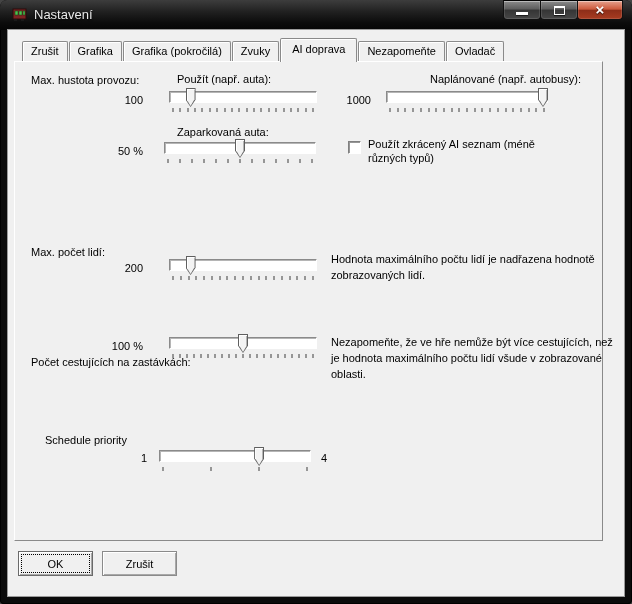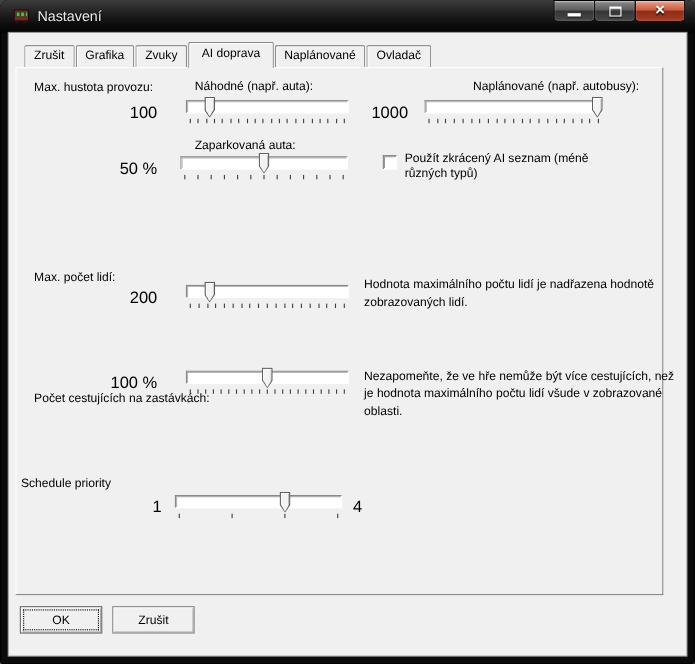--- a/index.html
+++ b/index.html
@@ -31,21 +31,21 @@
   .tab{height:20px;line-height:18px;padding:0 8px;background:#f0f0f0;color:#000;font-size:11px;
     border:1px solid #8a8a8a;border-bottom:none;border-radius:2px 2px 0 0;
     box-shadow:inset 1px 1px 0 #fff;margin-right:1px;white-space:nowrap;cursor:default;}
   .tab.selected{height:24px;line-height:21px;padding:0 11px;position:relative;z-index:4;margin-bottom:-1px;}
 
   .tabpanel{position:absolute;left:6px;top:31px;width:589px;height:480px;background:#f0f0f0;z-index:2;
     border:1px solid;border-color:#fff #8a8a8a #8a8a8a #fff;}
 
   .lbl{position:absolute;font-size:11px;color:#000;white-space:nowrap;}
   .wrap{white-space:normal;}
-  .val{position:absolute;font-size:15px;color:#000;text-align:right;}
+  .val{position:absolute;font-size:11px;color:#000;text-align:right;}
 
   
   .slider{position:absolute;height:26px;}
   .channel{position:absolute;left:0;right:0;top:3px;height:12px;background:#fff;
     border:1px solid;border-color:#8a8a8a #fff #fff #8a8a8a;
     box-shadow:inset 1px 1px 0 rgba(90,90,90,.45);}
   .thumb{position:absolute;top:0;width:10px;height:19px;z-index:2;}
   .thumb .t-outer{position:absolute;inset:0;background:#5f5f5f;
     clip-path:polygon(0 0,100% 0,100% 62%,50% 100%,0 62%);}
   .thumb .t-inner{position:absolute;inset:1px;background:#f3f3f3;
@@ -75,21 +75,21 @@
   .cb-label{left:353px;top:75px;width:200px;line-height:14px;}
 
   .h-people{left:16px;top:184px;}
   .v-people{left:76px;top:200px;width:52px;}
   .note-people{left:316px;top:189px;width:292px;line-height:16px;}
 
   .h-pass{left:16px;top:250px;margin-top:44px;}
   .v-pass{left:70px;top:278px;width:58px;}
   .note-pass{left:316px;top:272px;width:288px;line-height:16px;}
 
-  .h-sched{left:4px;top:372px;}
+  .h-sched{left:30px;top:372px;}
   .v-schedmin{left:116px;top:390px;width:16px;}
   .v-schedmax{left:306px;top:390px;width:16px;text-align:left;}
 
   .btn{position:absolute;width:75px;height:25px;background:#f0f0f0;color:#000;
     border:1px solid #8a8a8a;font-size:11px;text-align:center;line-height:22px;
     box-shadow:inset 1px 1px 0 #fff, inset -1px -1px 0 #a8a8a8;cursor:default;}
   .btn-ok{left:10px;top:521px;outline:1px dotted #000;outline-offset:-4px;border-color:#6a6a6a;}
   .btn-cancel{left:94px;top:521px;}
 </style>
 </head>
@@ -122,31 +122,32 @@
         <span class="glyph-close">×</span>
       </div>
     </div>
   </div>
 
   <div class="client">
 
     <div class="tabs">
       <div class="tab">Zrušit</div>
       <div class="tab">Grafika</div>
+      <div class="tab">Grafika (pokročilá)</div>
       <div class="tab">Zvuky</div>
       <div class="tab selected">AI doprava</div>
-      <div class="tab">Naplánované</div>
+      <div class="tab">Nezapomeňte</div>
       <div class="tab">Ovladač</div>
     </div>
 
     <div class="tabpanel">
 
       <div class="lbl h-traffic">Max. hustota provozu:</div>
 
-      <div class="lbl l-random">Náhodné (např. auta):</div>
+      <div class="lbl l-random">Použít (např. auta):</div>
       <div class="val v-random">100</div>
       <div class="slider sl-random">
           <div class="channel"></div>
           <div class="ticks">
             <span class="tickmark" style="left: 0%;"></span>
             <span class="tickmark" style="left: 5.26316%;"></span>
             <span class="tickmark" style="left: 10.5263%;"></span>
             <span class="tickmark" style="left: 15.7895%;"></span>
             <span class="tickmark" style="left: 21.0526%;"></span>
             <span class="tickmark" style="left: 26.3158%;"></span>

